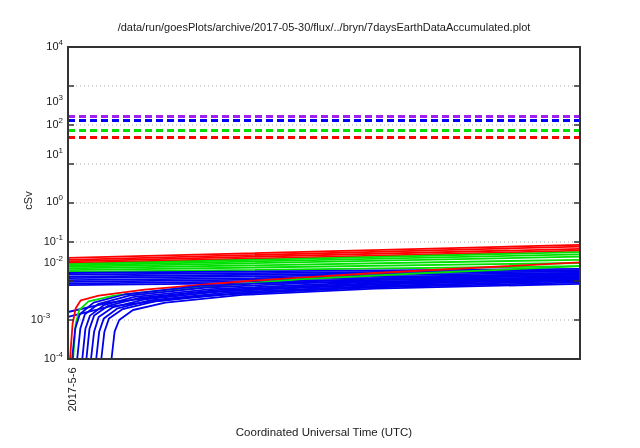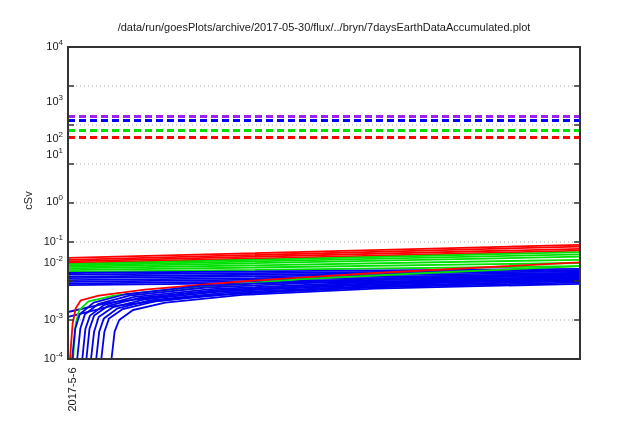--- a/index.html
+++ b/index.html
@@ -93,25 +93,26 @@
       <line x1="68" y1="281.0" x2="74" y2="281.0" stroke="#333333" stroke-width="1.5"></line>
       <line x1="574" y1="281.0" x2="580" y2="281.0" stroke="#333333" stroke-width="1.5"></line>
       <line x1="68" y1="320.0" x2="74" y2="320.0" stroke="#333333" stroke-width="1.5"></line>
       <line x1="574" y1="320.0" x2="580" y2="320.0" stroke="#333333" stroke-width="1.5"></line>
       <line x1="68" y1="359.0" x2="74" y2="359.0" stroke="#333333" stroke-width="1.5"></line>
       <line x1="574" y1="359.0" x2="580" y2="359.0" stroke="#333333" stroke-width="1.5"></line>
       <line x1="73.12" y1="353" x2="73.12" y2="359" stroke="#333333" stroke-width="1.5"></line>
     </svg>
   <div id="plot-title">/data/run/goesPlots/archive/2017-05-30/flux/../bryn/7daysEarthDataAccumulated.plot</div>
   <div id="yaxis-label">cSv</div>
+  <div id="xaxis-label">Coordinated Universal Time (UTC)</div>
   <div id="xtick-date">2017-5-6</div>
   <div id="yticks">
       <div class="ytick" style="top: 40px;">10<sup>4</sup></div>
       <div class="ytick" style="top: 79px; margin-top: 16px;">10<sup>3</sup></div>
-      <div class="ytick" style="top: 132px;">10<sup>2</sup></div>
+      <div class="ytick" style="top: 118px;">10<sup>2</sup></div>
       <div class="ytick" style="top: 148px;">10<sup>1</sup></div>
       <div class="ytick" style="top: 195px;">10<sup>0</sup></div>
       <div class="ytick" style="top: 235px;">10<sup>-1</sup></div>
       <div class="ytick" style="top: 256px;">10<sup>-2</sup></div>
-      <div class="ytick" style="top: 313px;">10<sup>-3</sup></div>
+      <div class="ytick" style="top: 313px; text-align: center;">10<sup>-3</sup></div>
       <div class="ytick" style="top: 352px;">10<sup>-4</sup></div>
     </div>
 </div>
 
 </body></html>

